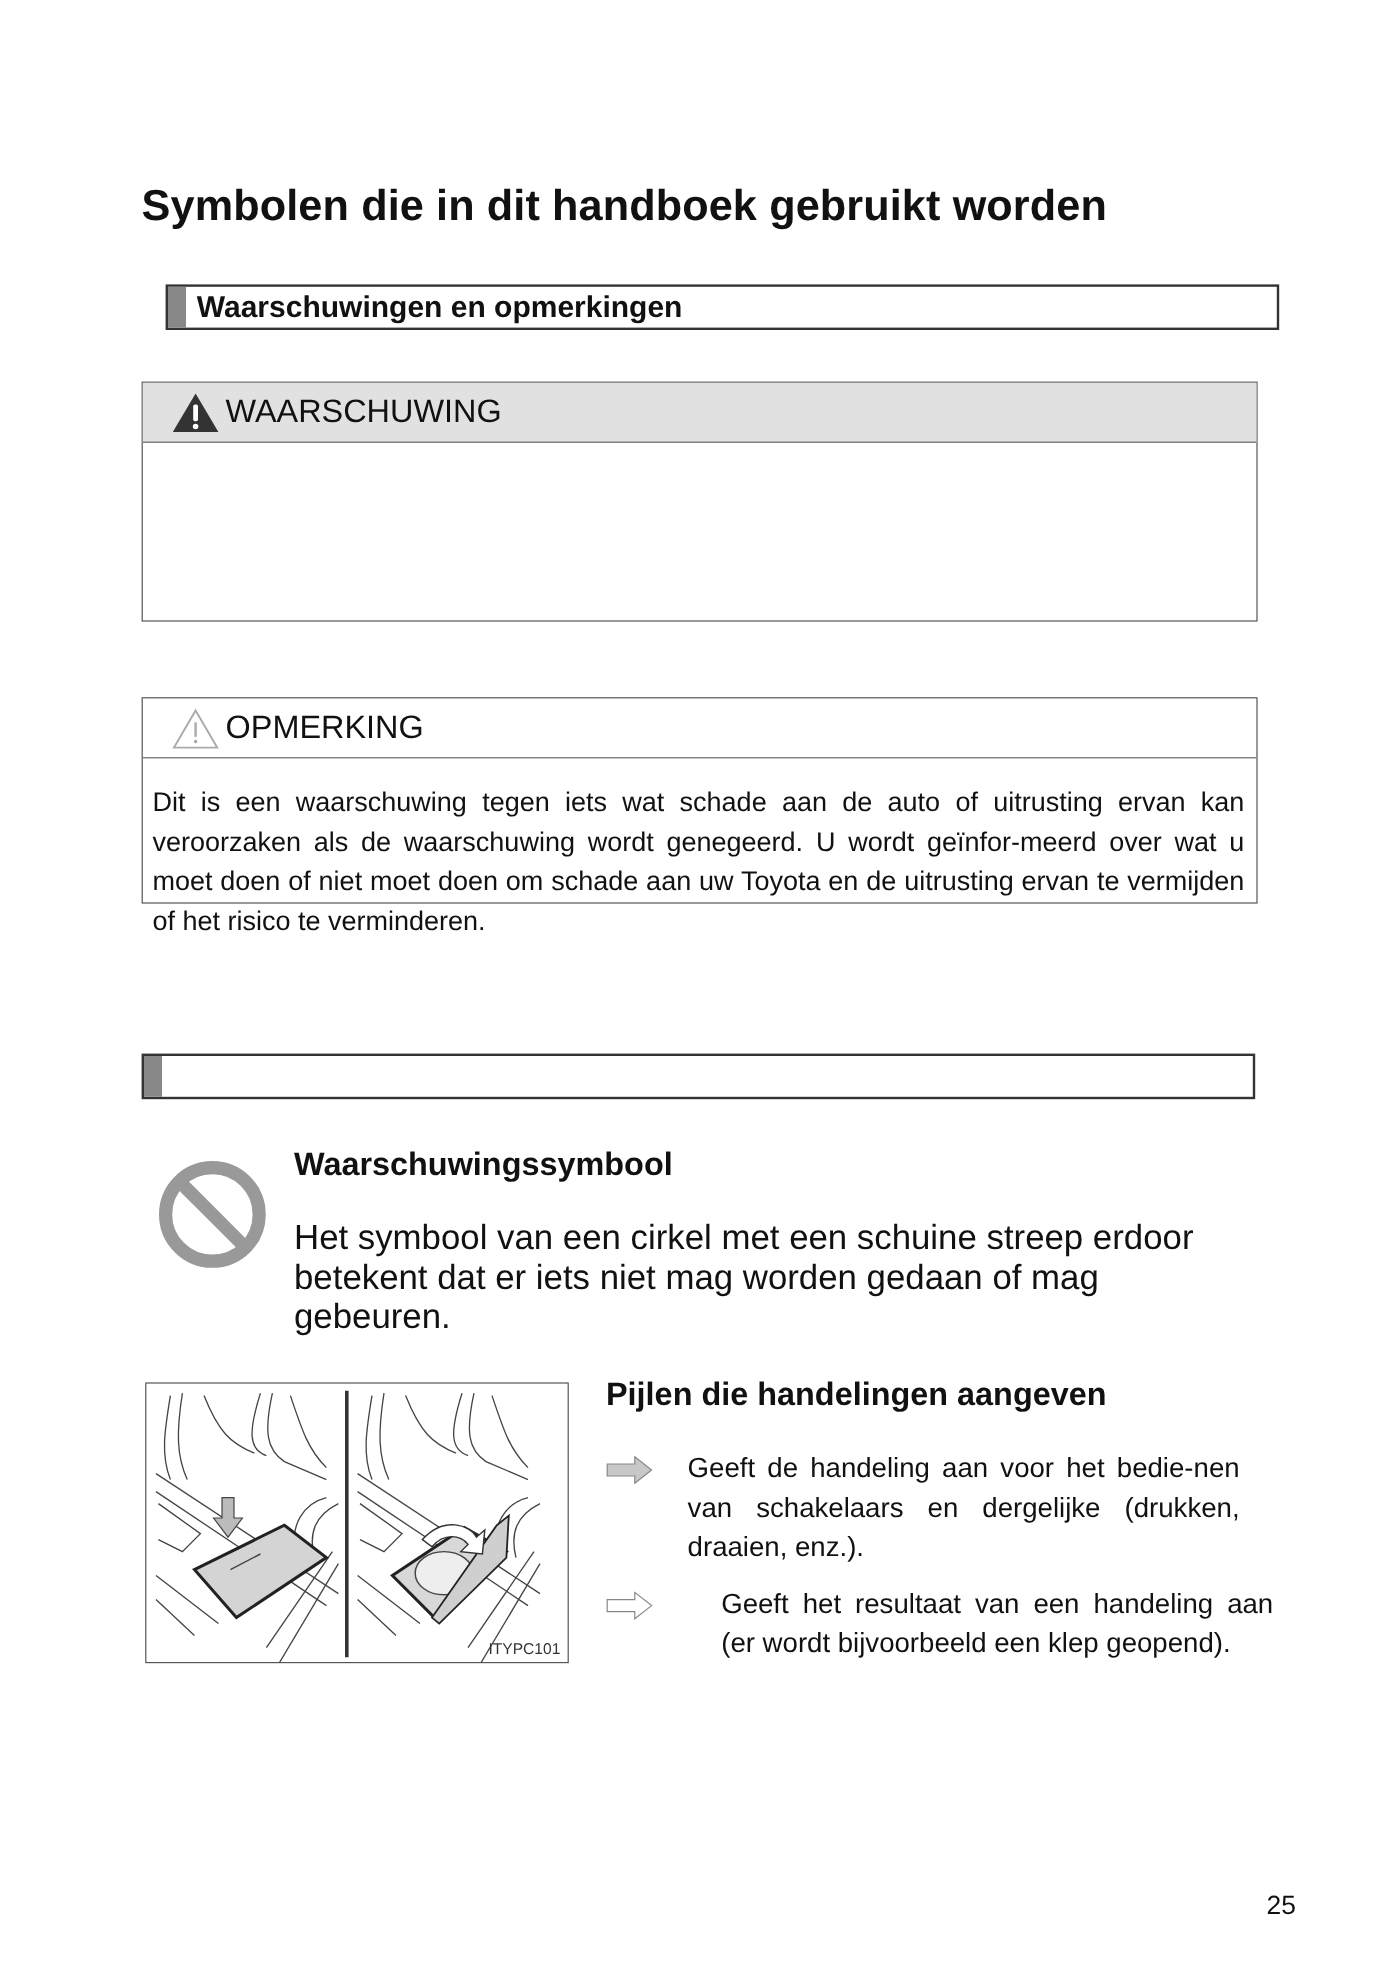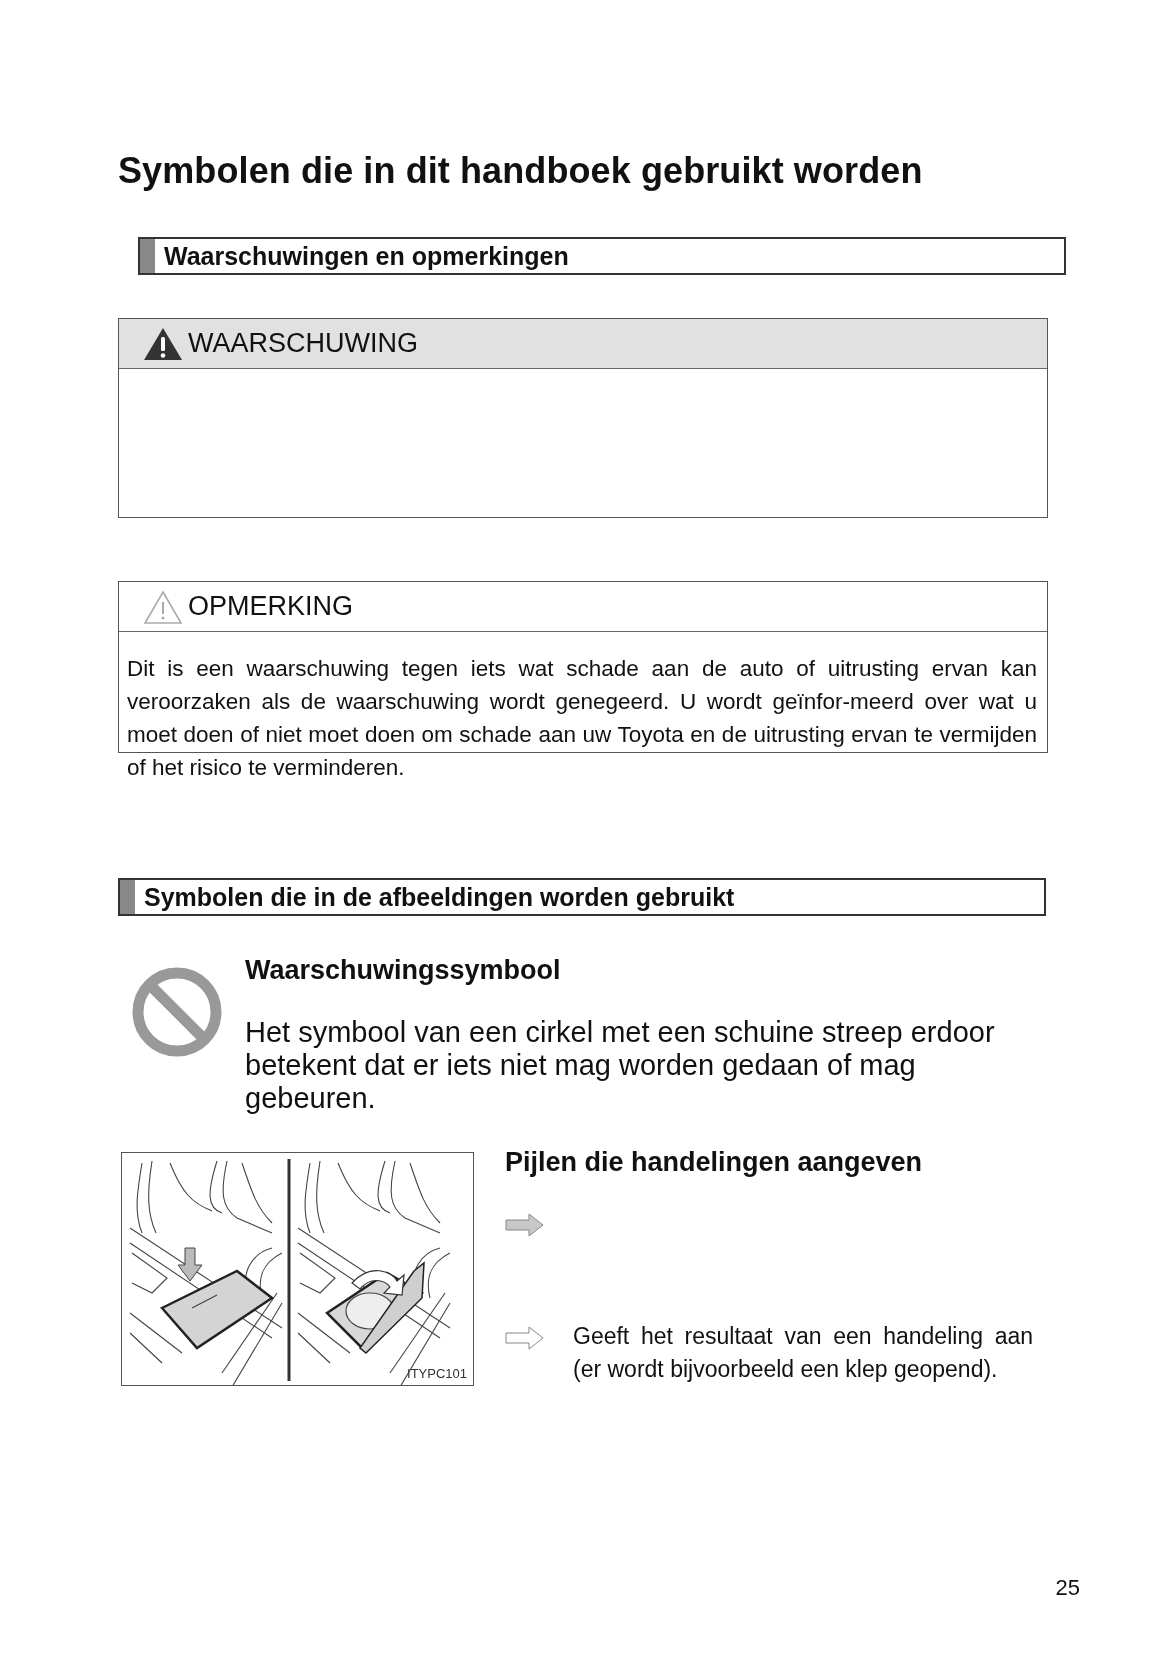--- a/index.html
+++ b/index.html
@@ -54,21 +54,20 @@
       <rect x="20" y="13" width="2" height="12" fill="#aaa"></rect>
       <circle cx="21" cy="29" r="1.5" fill="#aaa"></circle>
     </svg>
     <span class="title">OPMERKING</span>
   </div>
   <div class="note-body">Dit is een waarschuwing tegen iets wat schade aan de auto of uitrusting ervan kan veroorzaken als de waarschuwing wordt genegeerd. U wordt geïnfor-meerd over wat u moet doen of niet moet doen om schade aan uw Toyota en de uitrusting ervan te vermijden of het risico te verminderen.</div>
 </div>
 
 <div class="abs section-bar" style="top:878px;">
   <div class="accent"></div>
-  <div class="label">Symbolen die in de afbeeldingen worden gebruikt</div>
 </div>
 
 <svg class="abs" style="left:131px;top:966px;" width="92" height="92" viewBox="0 0 92 92">
   <circle cx="46" cy="46" r="39" fill="none" stroke="#999" stroke-width="11"></circle>
   <line x1="19" y1="19" x2="73" y2="73" stroke="#999" stroke-width="11"></line>
 </svg>
 <div class="abs sub-title" style="left:245px;top:955px;">Waarschuwingssymbool</div>
 <div class="abs body-text" style="left:245px;top:1016px;width:800px;">Het symbool van een cirkel met een schuine streep erdoor betekent dat er iets niet mag worden gedaan of mag gebeuren.</div>
 
 <div class="abs figure">
@@ -121,22 +120,23 @@
   </svg>
   <span class="fig-code">ITYPC101</span>
 </div>
 
 <div class="abs sub-title" style="left:505px;top:1147px;">Pijlen die handelingen aangeven</div>
 
 <div class="abs arrow-item" style="left:505px;top:1207px;">
   <svg class="arr" viewBox="0 0 40 24">
     <polygon points="1,7 24,7 24,1 38,12 24,23 24,17 1,17" fill="#c8c8c8" stroke="#888" stroke-width="1"></polygon>
   </svg>
+  <div class="txt">Geeft de handeling aan voor het bedie-nen van schakelaars en dergelijke (drukken, draaien, enz.).</div>
 </div>
 
-<div class="abs arrow-item" style="left:505px;top:1320px;">
+<div class="abs arrow-item" style="left:505px;top:1320px;gap:28px;">
   <svg class="arr" viewBox="0 0 40 24">
     <polygon points="1,7 24,7 24,1 38,12 24,23 24,17 1,17" fill="#fff" stroke="#888" stroke-width="1"></polygon>
   </svg>
   <div class="txt">Geeft het resultaat van een handeling aan (er wordt bijvoorbeeld een klep geopend).</div>
 </div>
 
 <div class="abs page-num">25</div>
 
 </body></html>

